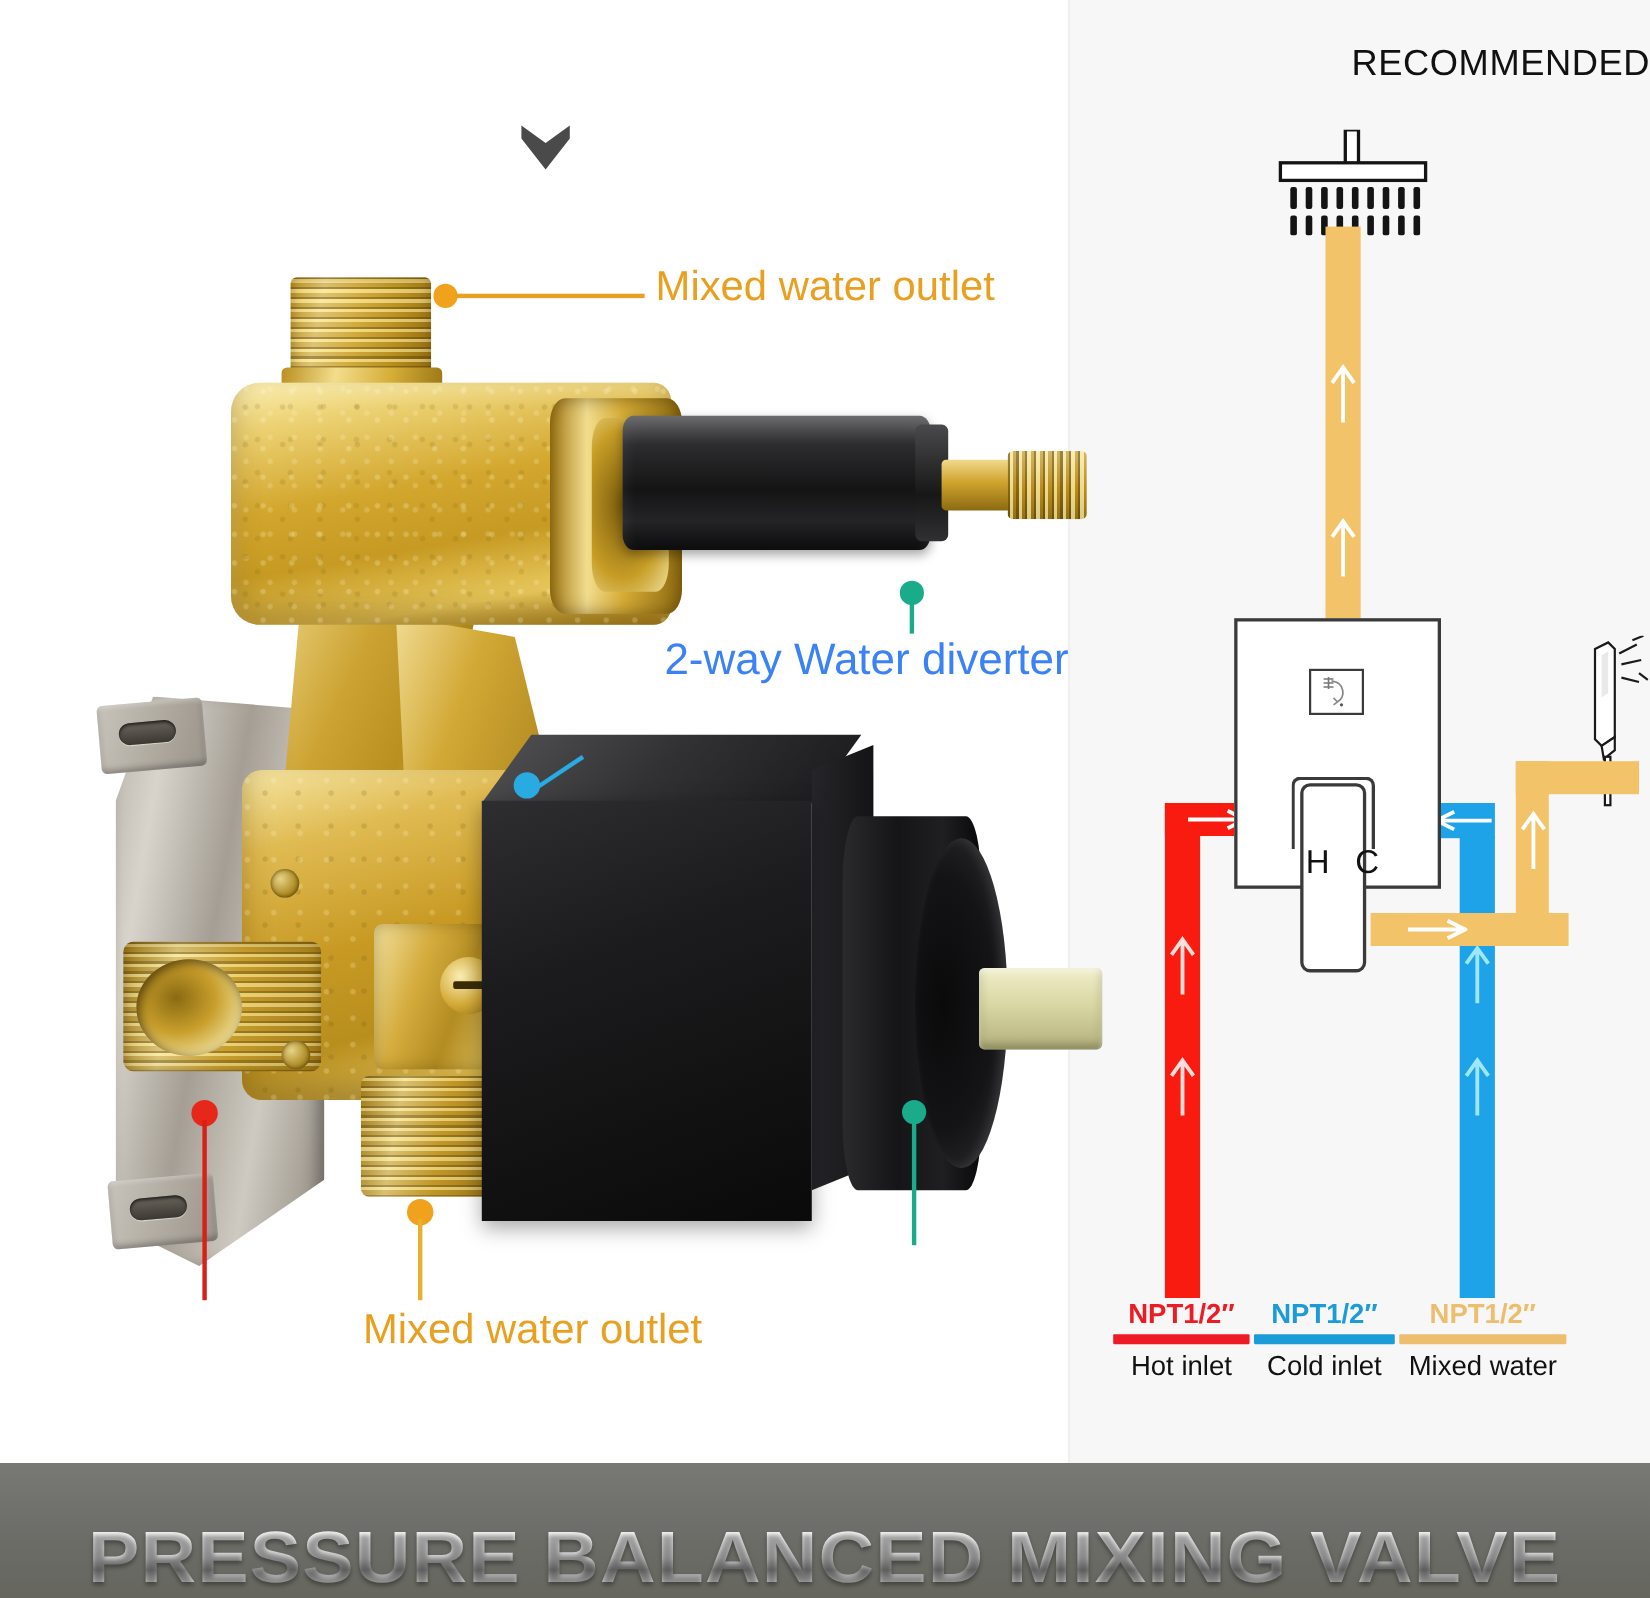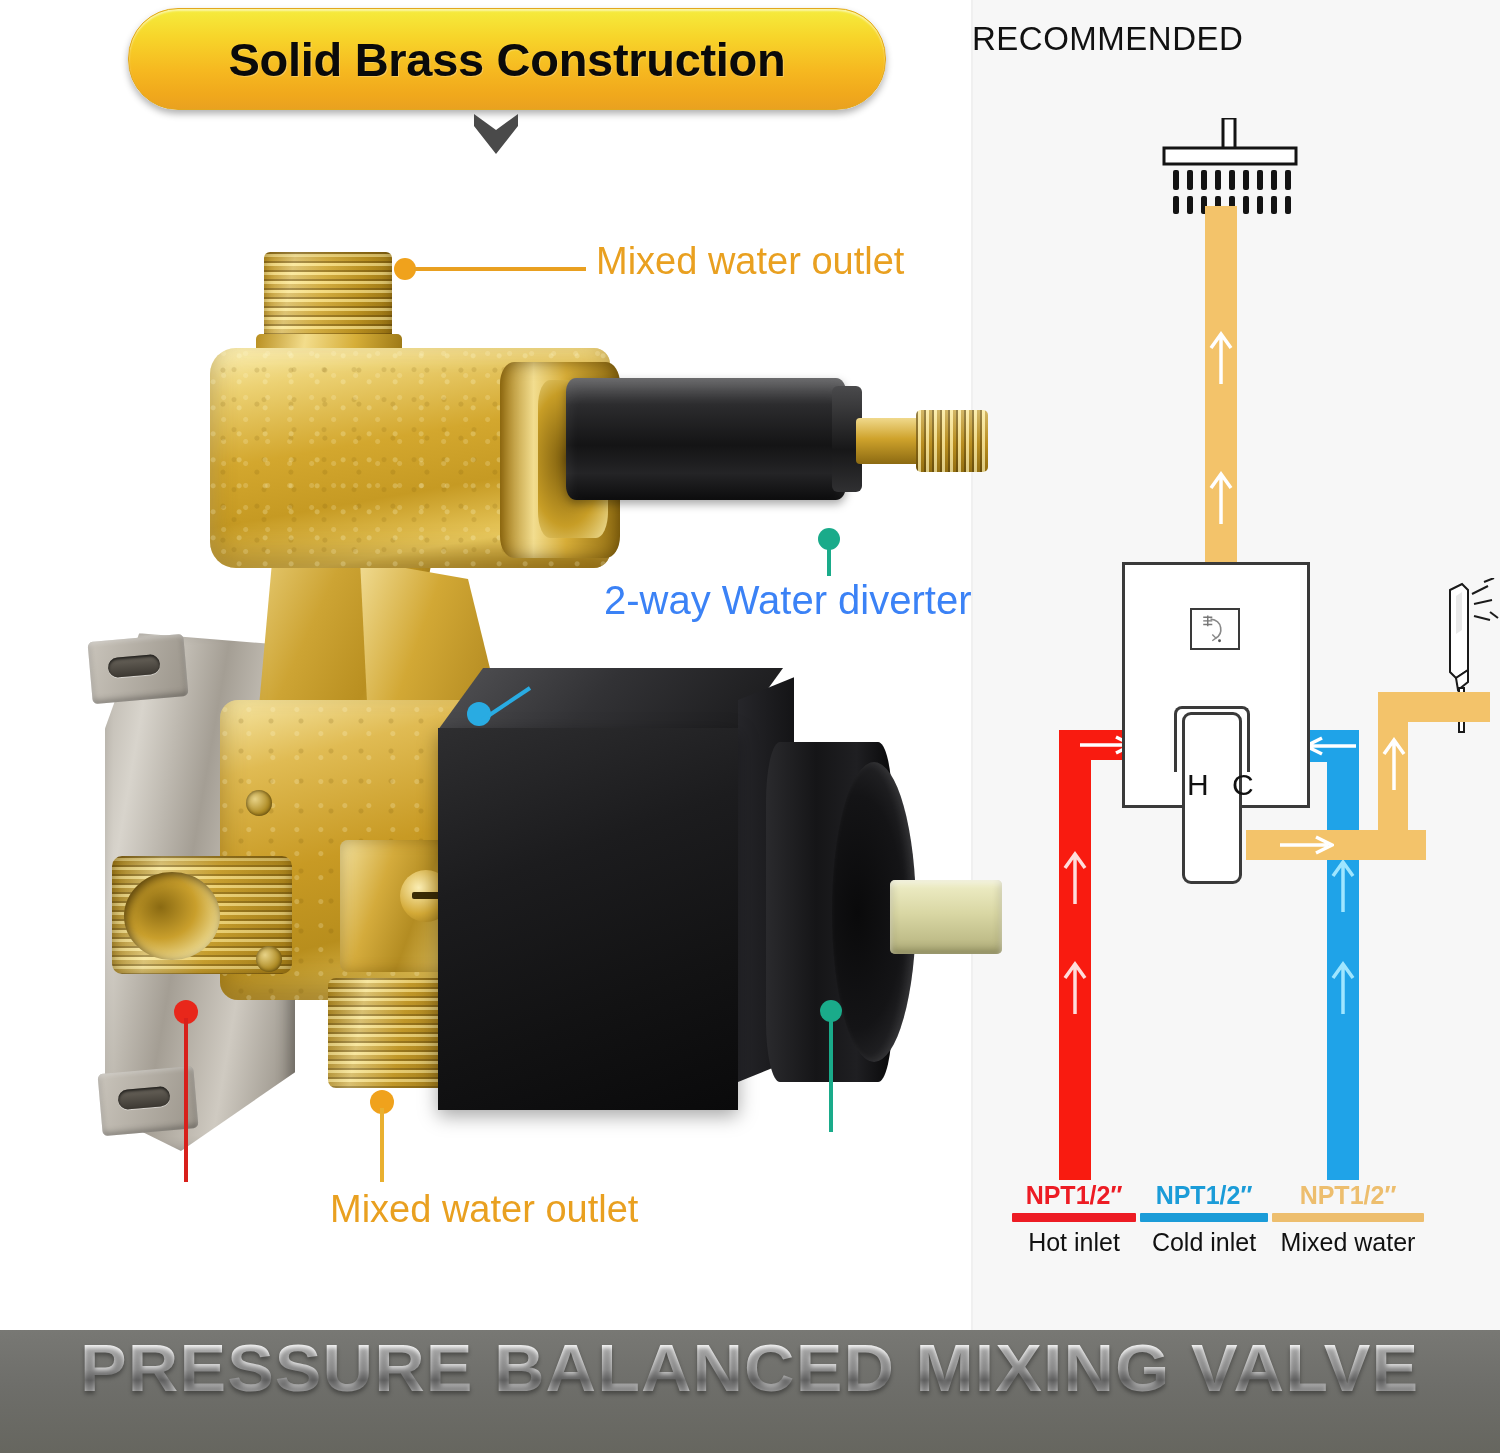--- a/index.html
+++ b/index.html
@@ -231,21 +231,21 @@
 
   .lbl-mixed-top{left:596px;top:240px;font-size:38px;color:#e9a020;}
   .lbl-diverter{left:604px;top:578px;font-size:40px;color:#3b82f6;}
   .lbl-cold{left:528px;top:658px;font-size:38px;color:#29abe2;}
   .lbl-temp{left:706px;top:1140px;font-size:38px;color:#111;}
   .lbl-hot{left:62px;top:1188px;font-size:38px;color:#e02020;}
   .lbl-mixed-bot{left:330px;top:1188px;font-size:38px;color:#e9a020;}
 
   
   .rt-title{
-    position:absolute;left:972px;top:18px;width:528px;text-align:left;
+    position:absolute;left:972px;top:36px;width:528px;text-align:right;
     font-size:33px;line-height:41px;color:#111;letter-spacing:.5px;
   }
   .pipe{position:absolute;}
   .pipe-hot{background:#f91b10;}
   .pipe-cold{background:#1fa3e8;}
   .pipe-mix{background:#f3c36a;}
 
   .valve-plate{
     position:absolute;left:1122px;top:562px;width:188px;height:246px;
     background:#fff;border:3px solid #3a3a3a;box-sizing:border-box;
@@ -271,44 +271,41 @@
   .legend{position:absolute;left:1012px;top:1180px;width:400px;height:90px;}
   .lg-col{position:absolute;top:0;text-align:center;}
   .lg-npt{font-size:25px;font-weight:bold;line-height:30px;}
   .lg-bar{height:9px;border-radius:1px;margin:3px 0 5px 0;}
   .lg-cap{font-size:25px;color:#111;line-height:30px;}
 
   
   .footer{
     position:absolute;left:0;top:1330px;width:1500px;height:123px;
     background:linear-gradient(180deg,#787874 0%,#6e6e6a 45%,#66665f 100%);
-    display:flex;align-items:flex-start;justify-content:center;
+    display:flex;align-items:flex-end;justify-content:center;
   }
   .footer-text{
     font-size:66px;font-weight:bold;letter-spacing:1px;
     font-family:"Liberation Sans", sans-serif;
     transform:scaleX(1.06);
     background:linear-gradient(180deg,#ffffff 0%,#f2f2f2 30%,#cfcfcf 52%,#8f8f8f 66%,#e8e8e8 84%,#b5b5b5 100%);
     -webkit-background-clip:text;background-clip:text;
     color:transparent;-webkit-text-fill-color:transparent;
     text-shadow:0 3px 4px rgba(0,0,0,.35);
   }
 </style>
 </head>
 <body>
 
 <div class="stage">
 
   <div class="panel-left"></div>
   <div class="panel-right"></div>
   <div class="panel-divider"></div>
 
-  <div class="badge">
-    <span class="badge-text">Solid Brass Construction</span>
-  </div>
   <svg class="badge-chevron" viewBox="0 0 48 44">
     <path d="M2 2 L24 18 L46 2 L46 14 L24 42 L2 14 Z" fill="#4a4a4a"></path>
   </svg>
 
   <div class="photo">
 
     <div class="bracket"></div>
     <div class="bracket-tab" style="left:30px;top:408px;"></div>
     <div class="bracket-slot" style="left:48px;top:426px;"></div>
     <div class="bracket-tab" style="left:40px;top:840px;"></div>

